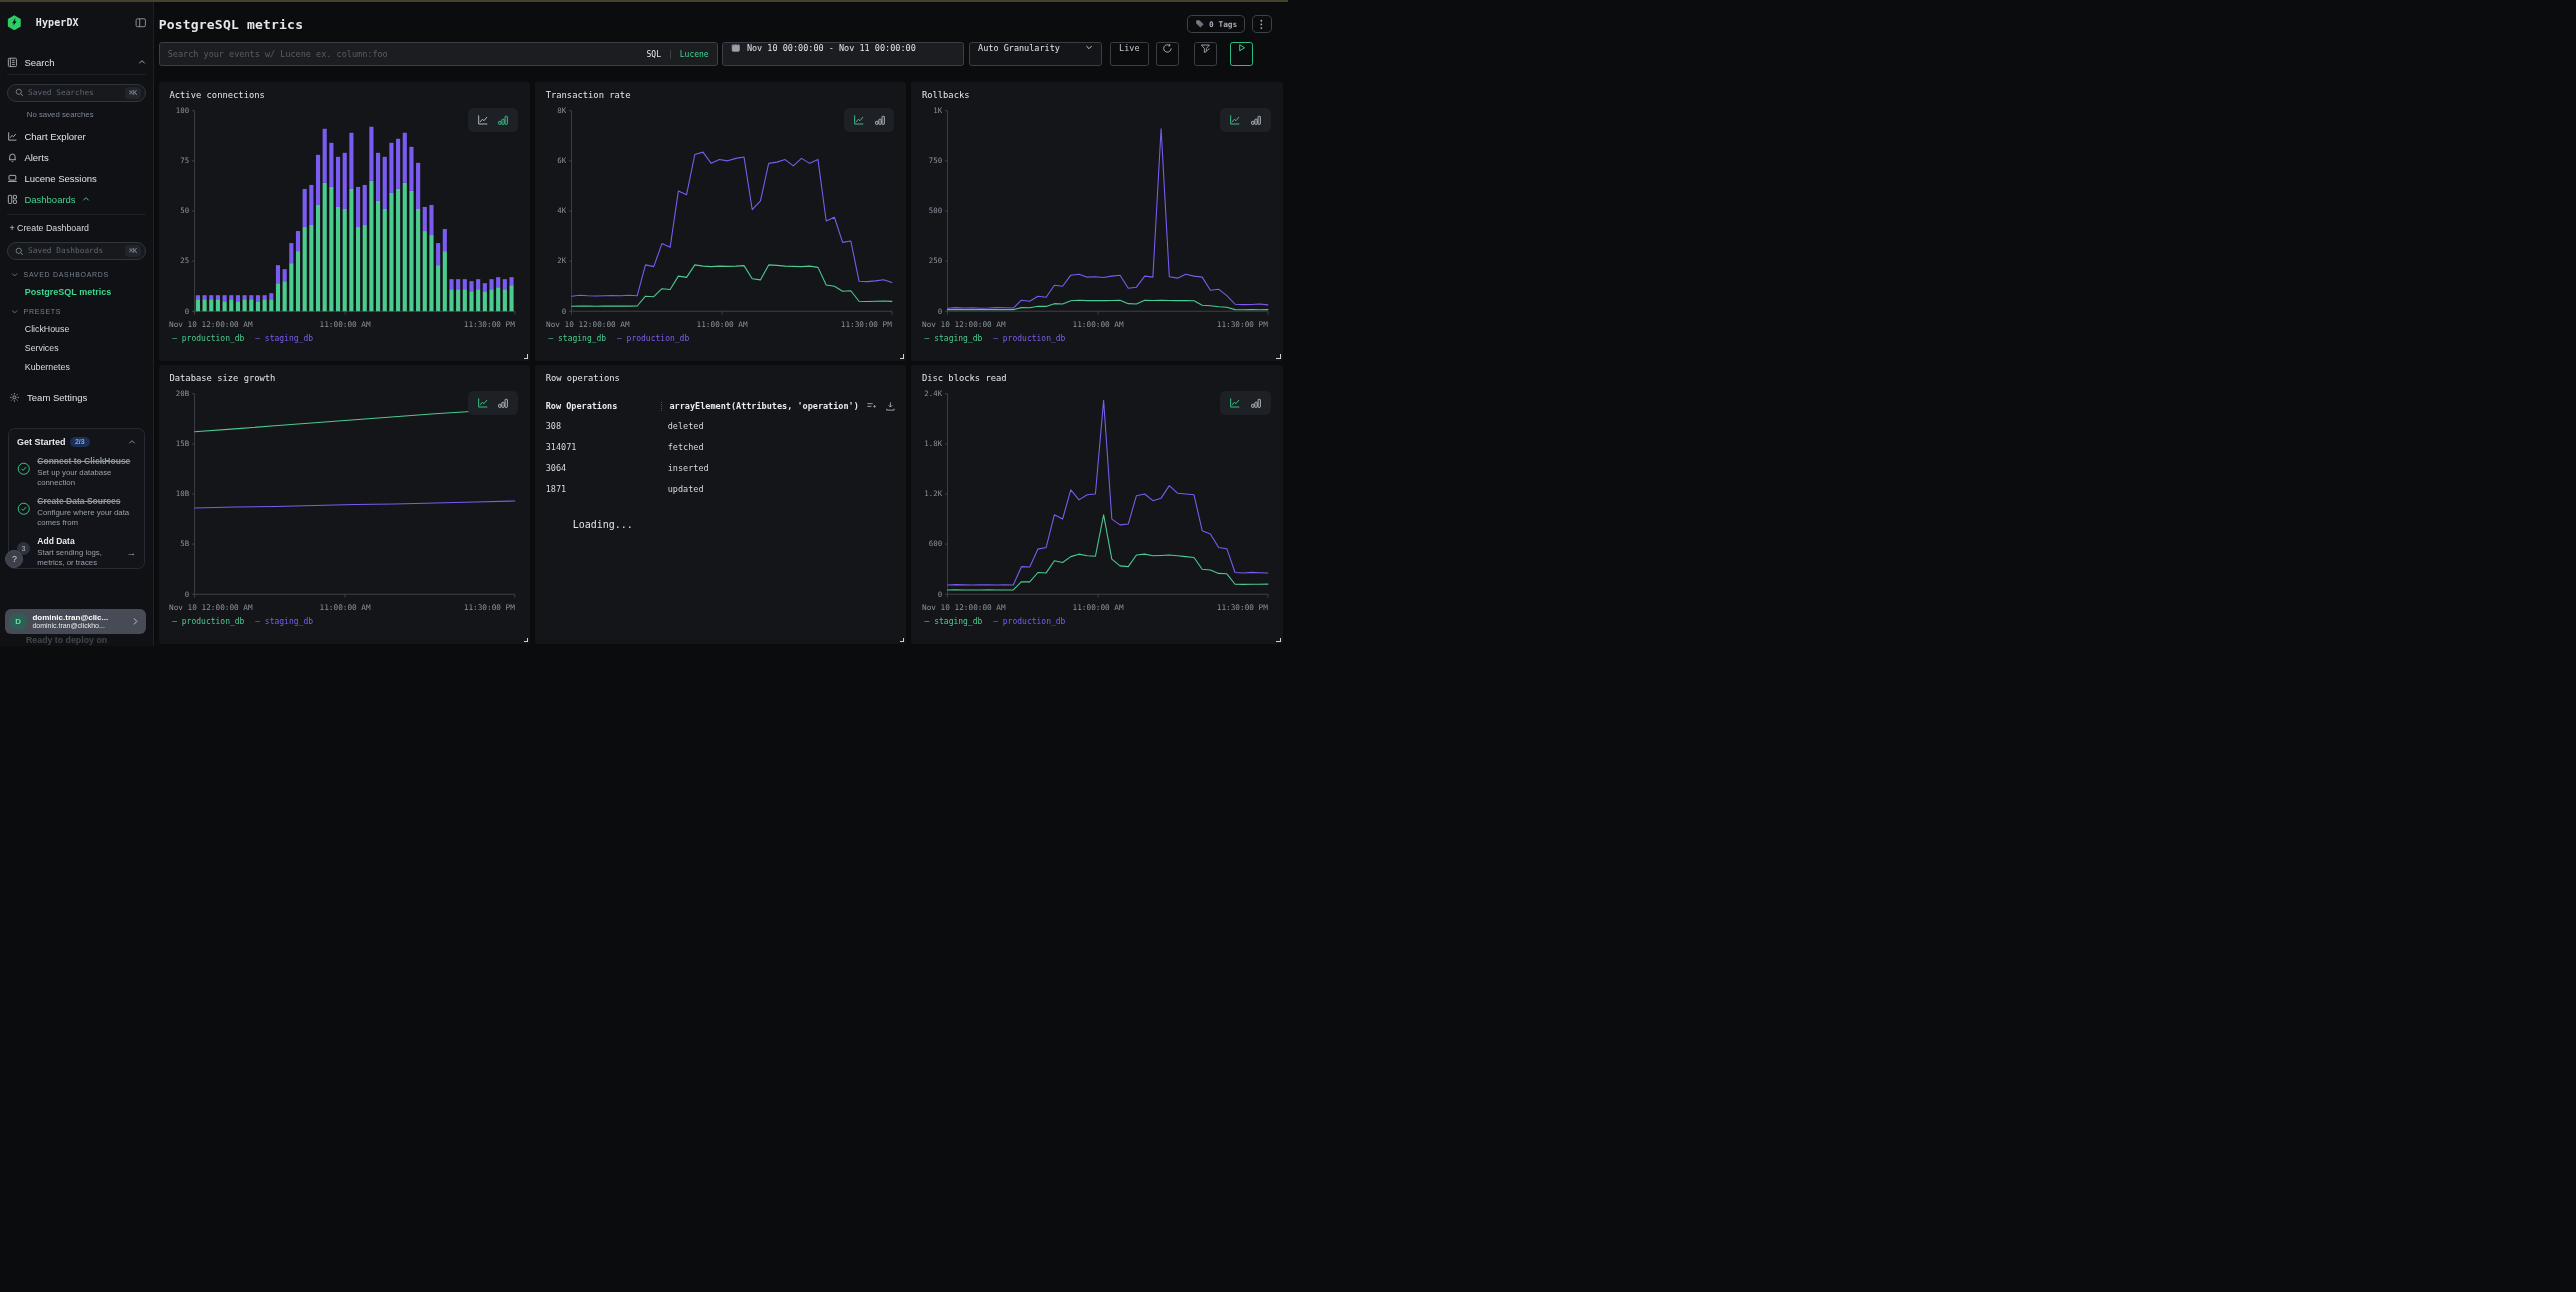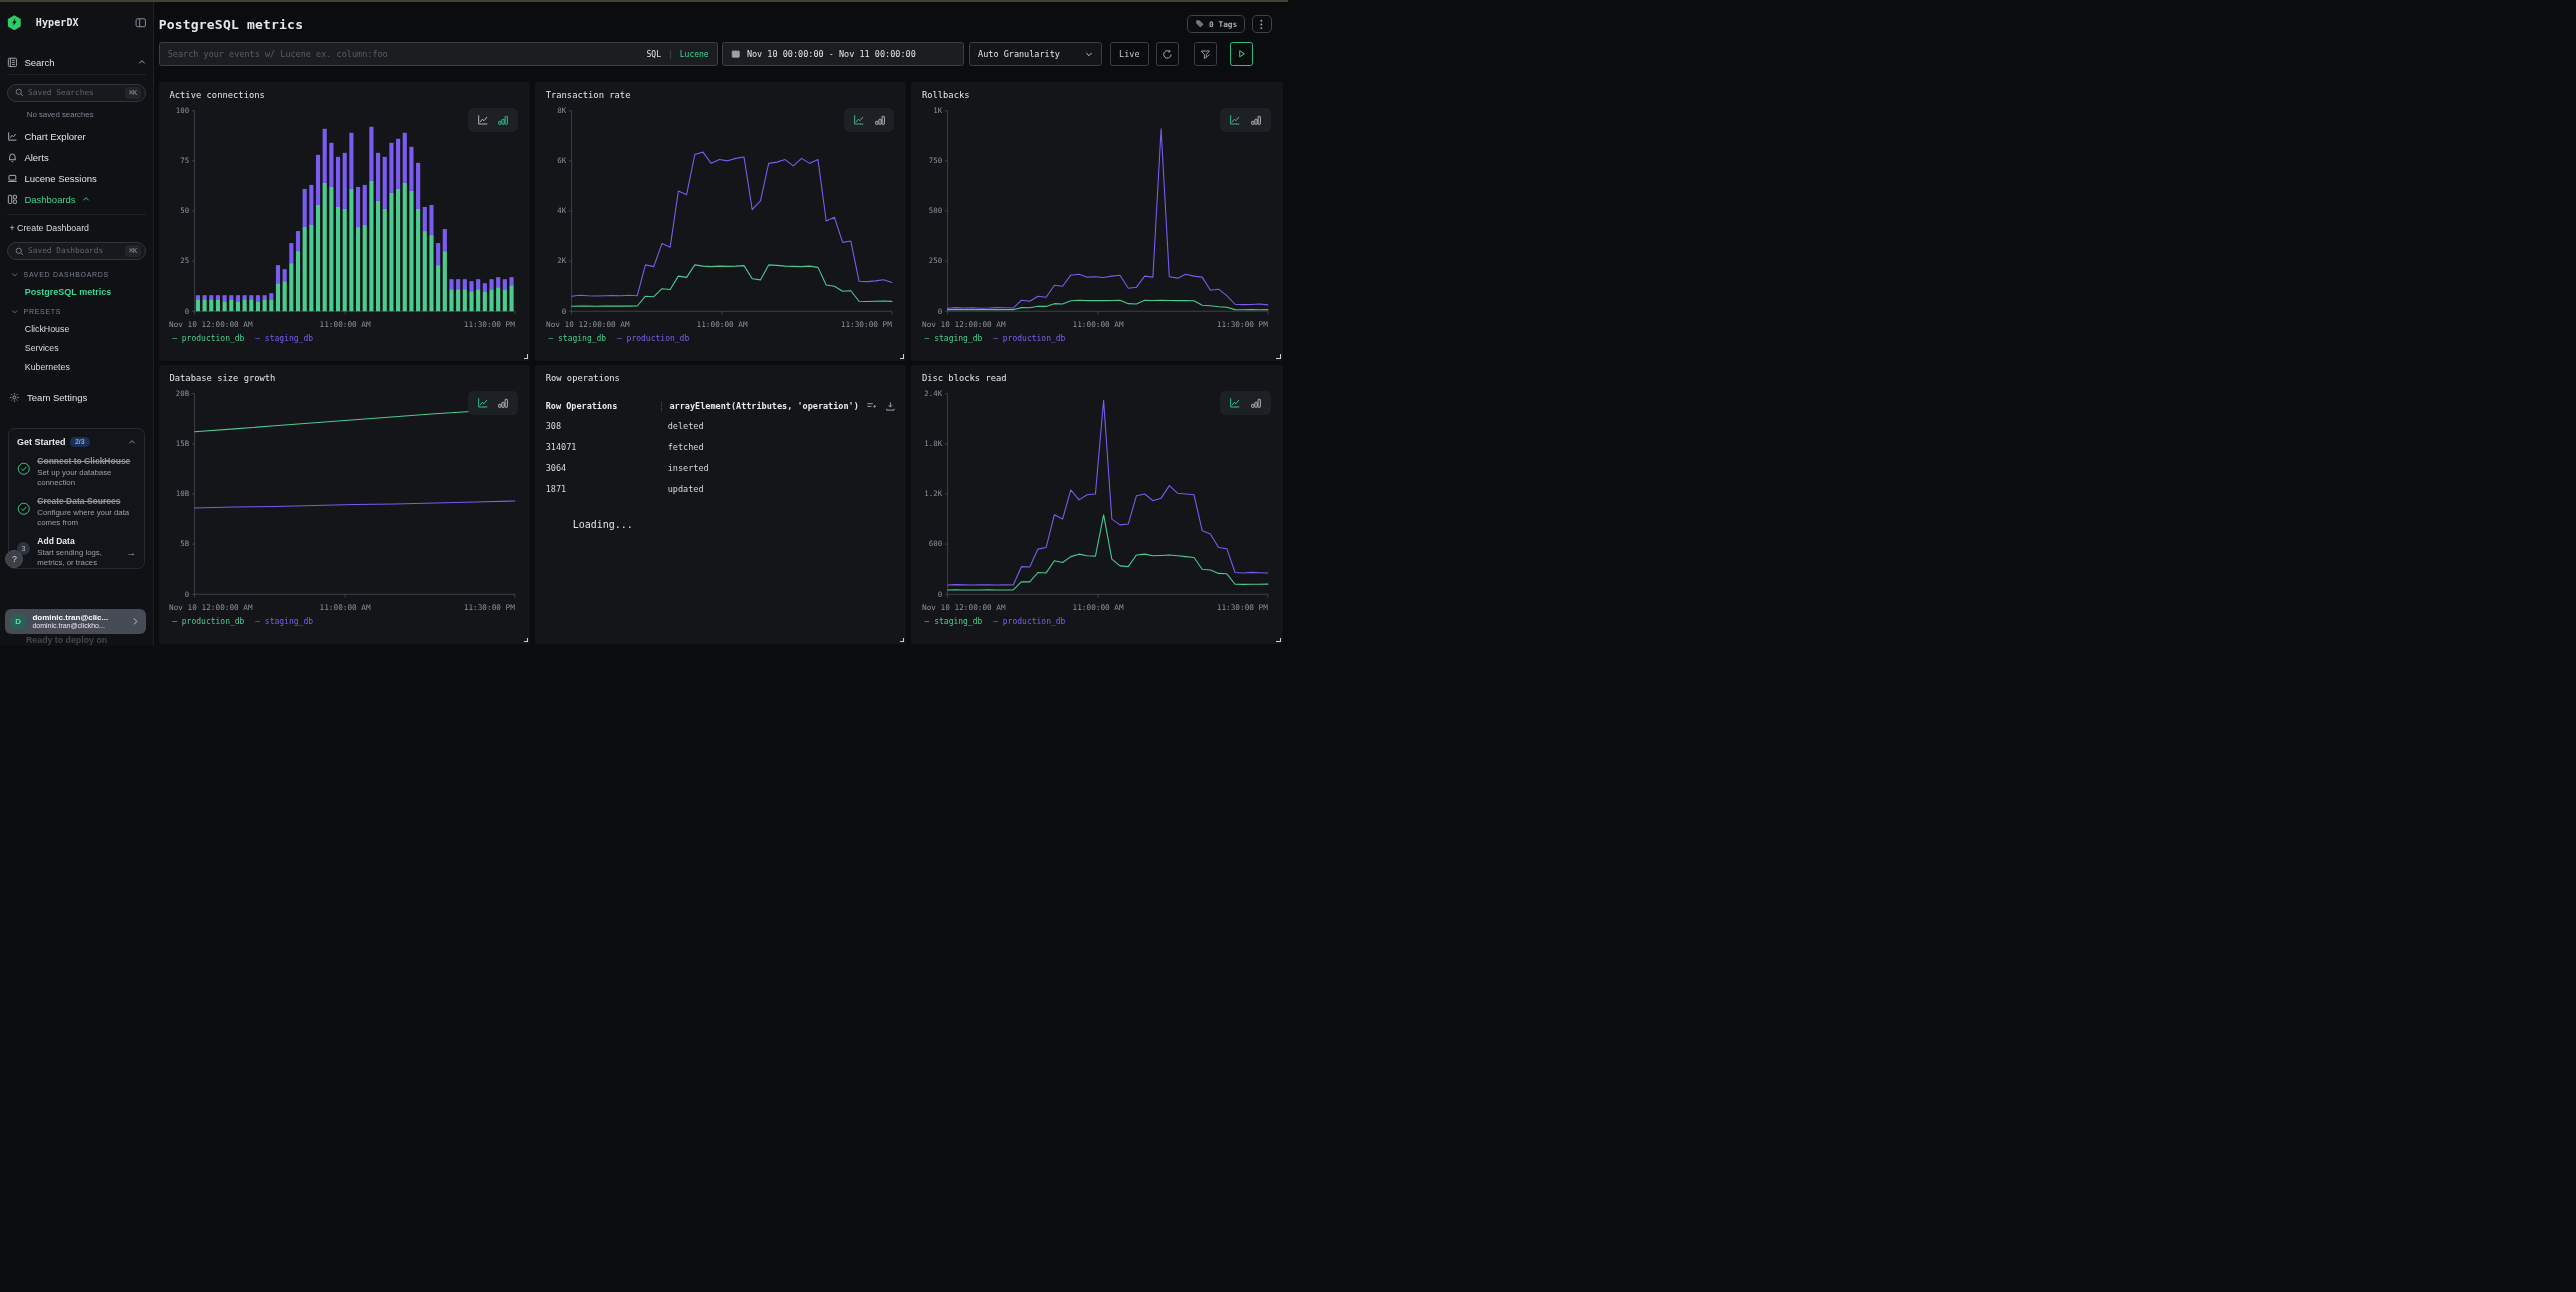--- a/index.html
+++ b/index.html
@@ -70,21 +70,21 @@
   .kebab{width:20px;justify-content:center}
 
   .controls{display:flex;align-items:center;margin-top:8px;height:24px}
   .search-box{flex:1;display:flex;align-items:center;border:0.7px solid #3b3f46;background:#1b1d21;border-radius:2.7px;height:24px;padding:0 8px;max-width:559px}
   .search-box input{flex:1;background:transparent;border:0;outline:none;font-family:var(--mono);font-size:8.5px;color:#c8cdd3}
   .search-box input::placeholder{color:#565e68}
   .lang{display:flex;gap:7px;font-family:var(--mono);font-size:8px;align-items:flex-start}
   .lang .sql{color:#e7e9ec}
   .lang .sep{color:#4a4f57}
   .lang .lucene{color:var(--green)}
-  .ctl{display:flex;align-items:center;gap:6px;border:0.7px solid #3a3e45;border-radius:2.7px;height:24px;padding:0 8px;font-family:var(--mono);font-size:8.5px;color:#e3e6e9;background:#1b1d21;cursor:pointer;white-space:nowrap}
+  .ctl{display:flex;gap:6px;border:0.7px solid #3a3e45;border-radius:2.7px;height:24px;padding:0 8px;font-family:var(--mono);font-size:8.5px;color:#e3e6e9;background:#1b1d21;cursor:pointer;white-space:nowrap}
   .date-btn{margin-left:4.7px;width:242px}
   .gran-btn{margin-left:4.7px;width:133px;background:#141519;justify-content:space-between}
   .live-btn{margin-left:8px;background:transparent;color:#c3c9d0}
   .icon-btn{margin-left:7.4px;width:23px;justify-content:center;background:transparent;color:#aab0b9;padding:0}
   .filter-btn{margin-left:15px}
   .play-btn{margin-left:13.5px;border-color:#2dbc83;color:#3fd592}
 
   
   .grid{display:grid;grid-template-columns:repeat(3,1fr);gap:4.7px;margin-top:15.6px}
   .card{position:relative;background:var(--panel);border-radius:2px;height:279px;padding:8px 10.8px 6.8px 10.8px;overflow:hidden}

